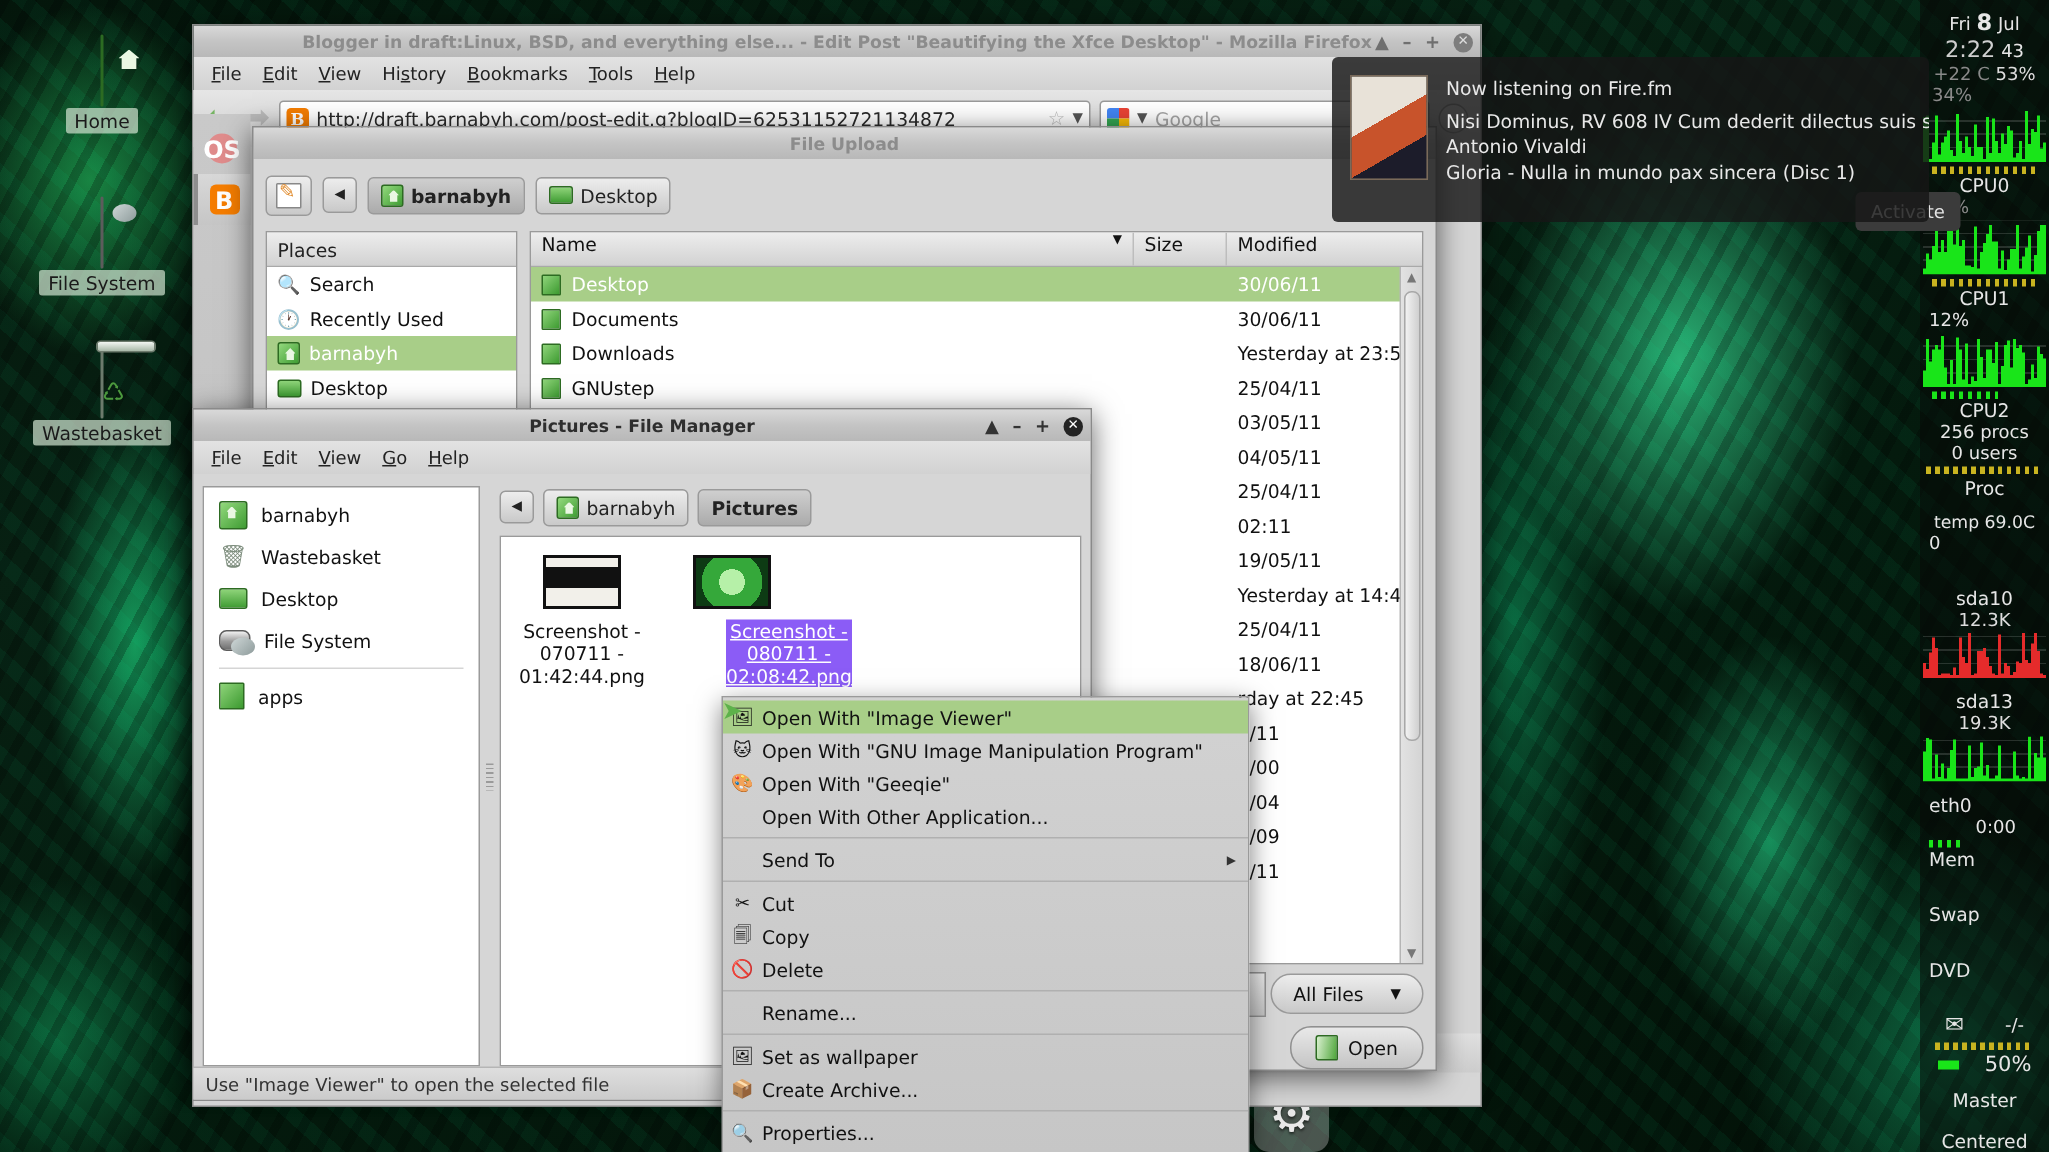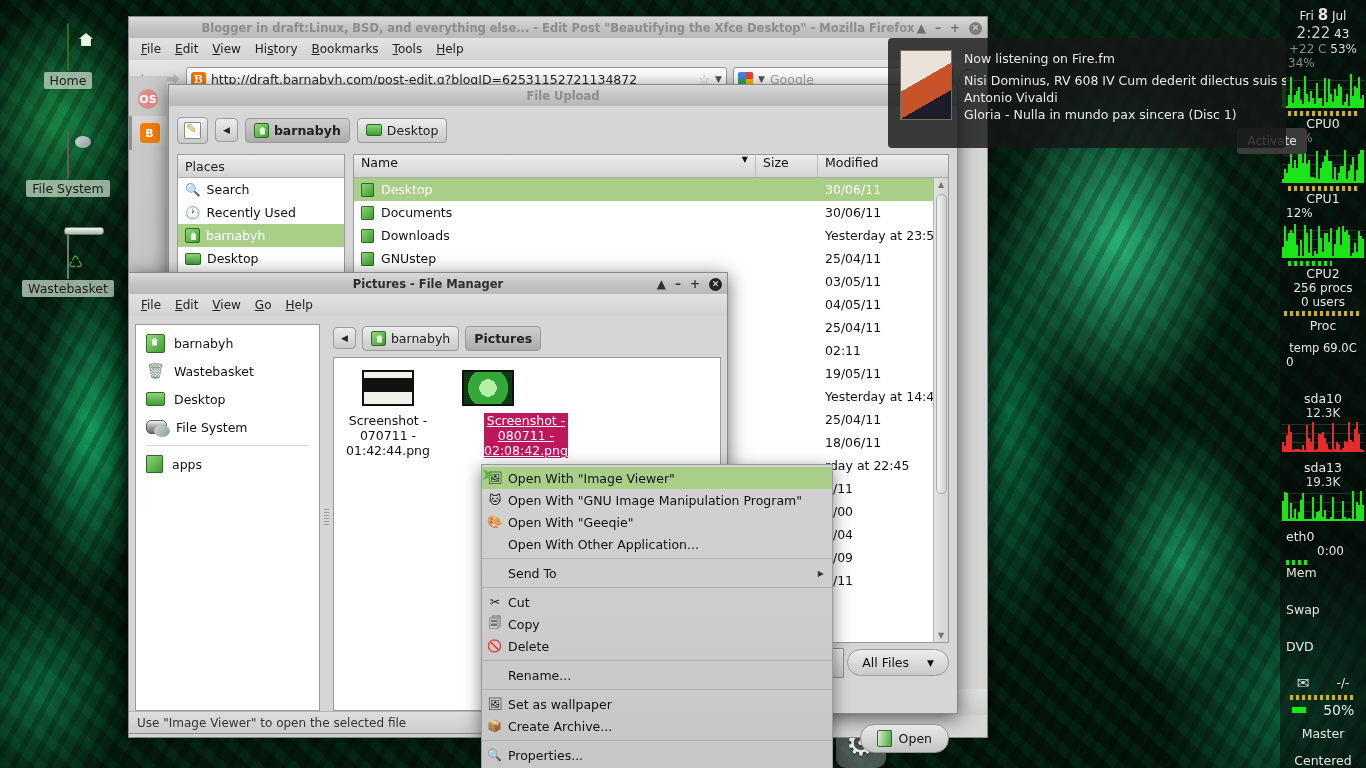--- a/index.html
+++ b/index.html
@@ -128,21 +128,21 @@
   }
   
   #ff-tabstrip{
     position:absolute; left:1px; top:60px; width:38px; bottom:1px;
     background:linear-gradient(180deg,#c9c9c9,#bdbdbd);
     padding-top:6px;
   }
   .vtab{ width:100%; height:34px; display:flex; align-items:center; justify-content:center; }
   .vtab.sel{ background:linear-gradient(180deg,#d8d8d8,#c6c6c6); border-left:3px solid #8e8e8e; }
   .ico-circle{ width:20px;height:20px;border-radius:50%;display:flex;align-items:center;justify-content:center;
-    font-size:11px;font-weight:bold;color:#fff;text-align:center;}
+    font-size:16px;font-weight:bold;color:#fff;text-align:center;}
   #ff-statusarea{
     position:absolute; left:1px; right:1px; bottom:1px; height:26px;
     background:linear-gradient(180deg,#e0e0e0,#cdcdcd);
     display:flex; align-items:center; gap:7px; padding-left:395px;
   }
   .sbico{ width:17px;height:17px;border-radius:2px;display:flex;align-items:center;justify-content:center;
     font-size:10px;font-weight:bold;}
 
   
   #fileupload{ left:168px; top:84px; width:790px; height:630px; }
@@ -183,21 +183,21 @@
   .fl-size{ width:62px; }
   .fl-mod{ width:130px; display:flex; align-items:center; padding-left:7px; }
   .fldr{ width:13px;height:14px;border-radius:1px;background:linear-gradient(135deg,#8fd47a,#3c9a30);border:1px solid #2d6b22;}
   #fu-bottom{ height:62px; display:flex; align-items:flex-start; justify-content:flex-end; gap:10px; padding-top:6px; }
   .select-btn{
     background:linear-gradient(180deg,#ededed,#c9c9c9); border:1px solid #9a9a9a; border-radius:14px;
     padding:5px 14px; font-size:12.5px; display:flex; align-items:center; gap:18px;
   }
   .act-btn{
     background:linear-gradient(180deg,#e9e9e9,#c4c4c4); border:1px solid #909090; border-radius:14px;
-    padding:5px 16px; font-size:12.5px; display:flex; align-items:center; gap:7px;margin-top:40px;
+    padding:5px 16px; font-size:12.5px; display:flex; align-items:center; gap:7px;
   }
   .open-ico{ width:15px;height:17px;background:linear-gradient(100deg,#d9f0cf,#4ea53a);border:1px solid #2d6b22;border-radius:2px 1px 1px 2px;}
   .vscroll{
     position:absolute; right:0; top:23px; bottom:0; width:15px;
     background:linear-gradient(90deg,#e2e2e2,#d4d4d4); border-left:1px solid #b5b5b5;
     display:flex; flex-direction:column; align-items:center; justify-content:space-between; padding:2px 0;
   }
   .vscroll .thumb{ position:absolute; top:16px; width:11px; height:300px; border-radius:5px;
     background:linear-gradient(90deg,#f2f2f2,#cfcfcf); border:1px solid #a8a8a8; }
   .vscroll .ar{ font-size:8px; color:#777; z-index:2; }
@@ -207,21 +207,21 @@
   #fm-body{ height:418px; background:#d6d6d6; border:1px solid #8a8a8a; border-top:none; display:flex; flex-direction:column; }
   #fm-main{ flex:1; display:flex; padding:8px 6px 0 6px; gap:4px; min-height:0; }
   #fm-side{ width:185px; background:#fff; border:1px solid #9a9a9a; padding:4px 0; }
   .fm-srow{ height:28px; display:flex; align-items:center; gap:9px; padding:0 10px; font-size:12.5px; }
   .fm-sep{ height:1px; background:#d5d5d5; margin:4px 10px; }
   #fm-right{ flex:1; display:flex; flex-direction:column; min-width:0; }
   #fm-crumbs{ display:flex; align-items:center; gap:6px; height:28px; }
   #fm-icons{ flex:1; background:#fff; border:1px solid #9a9a9a; margin-top:5px; padding:12px 10px; display:flex; gap:12px; align-items:flex-start; }
   .thumb-item{ width:88px; text-align:center; font-size:12.5px; line-height:15px; }
   .thumb-item .tb{ width:52px; height:36px; margin:0 auto 7px; border:2px solid #111; }
-  .thumb-item.sel .cap{ background:#be185d; color:#fff; text-decoration:underline; display:inline-block;margin-left:40px; }
+  .thumb-item.sel .cap{ background:#8b5cf6; color:#fff; text-decoration:underline; display:inline-block;margin-left:40px; }
   #fm-status{
     height:22px; background:linear-gradient(180deg,#dedede,#cbcbcb);
     display:flex; align-items:center; padding:0 8px; font-size:12px; color:#333;
     border-top:1px solid #b5b5b5;
   }
   .gripper{ width:5px; align-self:center; height:18px;
     background:repeating-linear-gradient(180deg,#9a9a9a 0 1px,transparent 1px 3px); }
 
   
   #ctxmenu{

